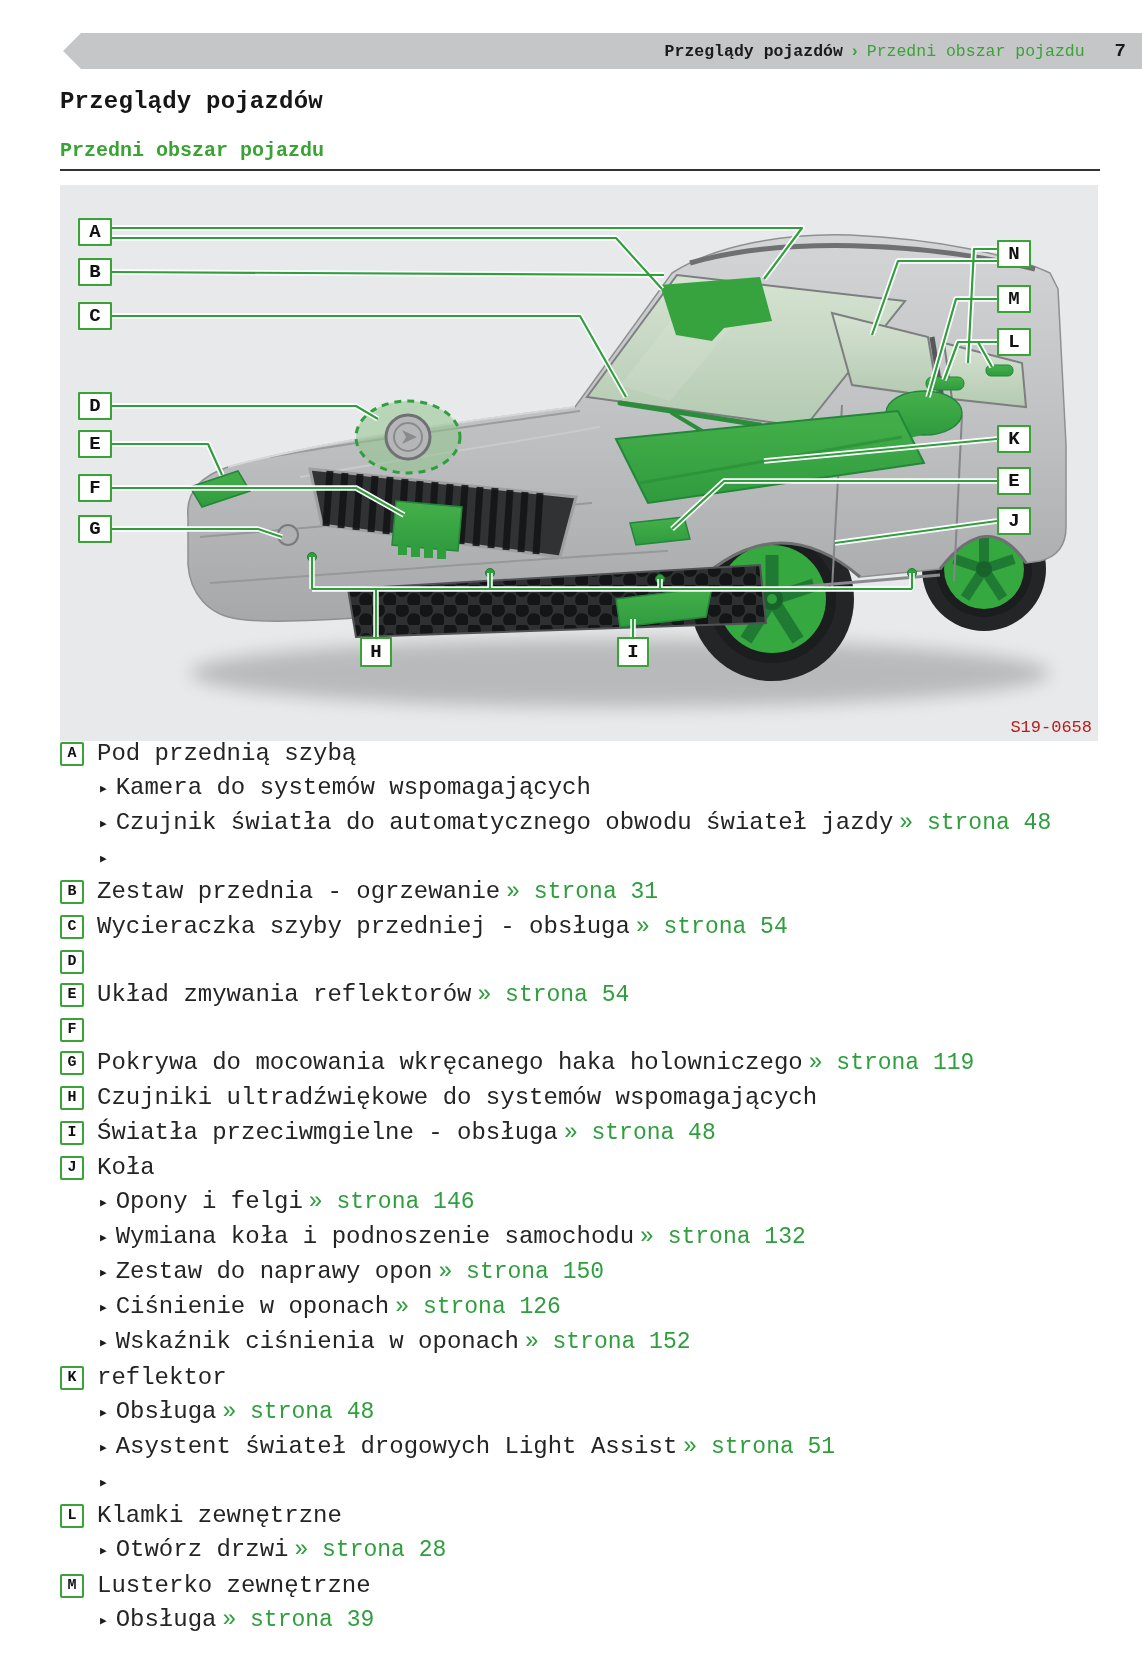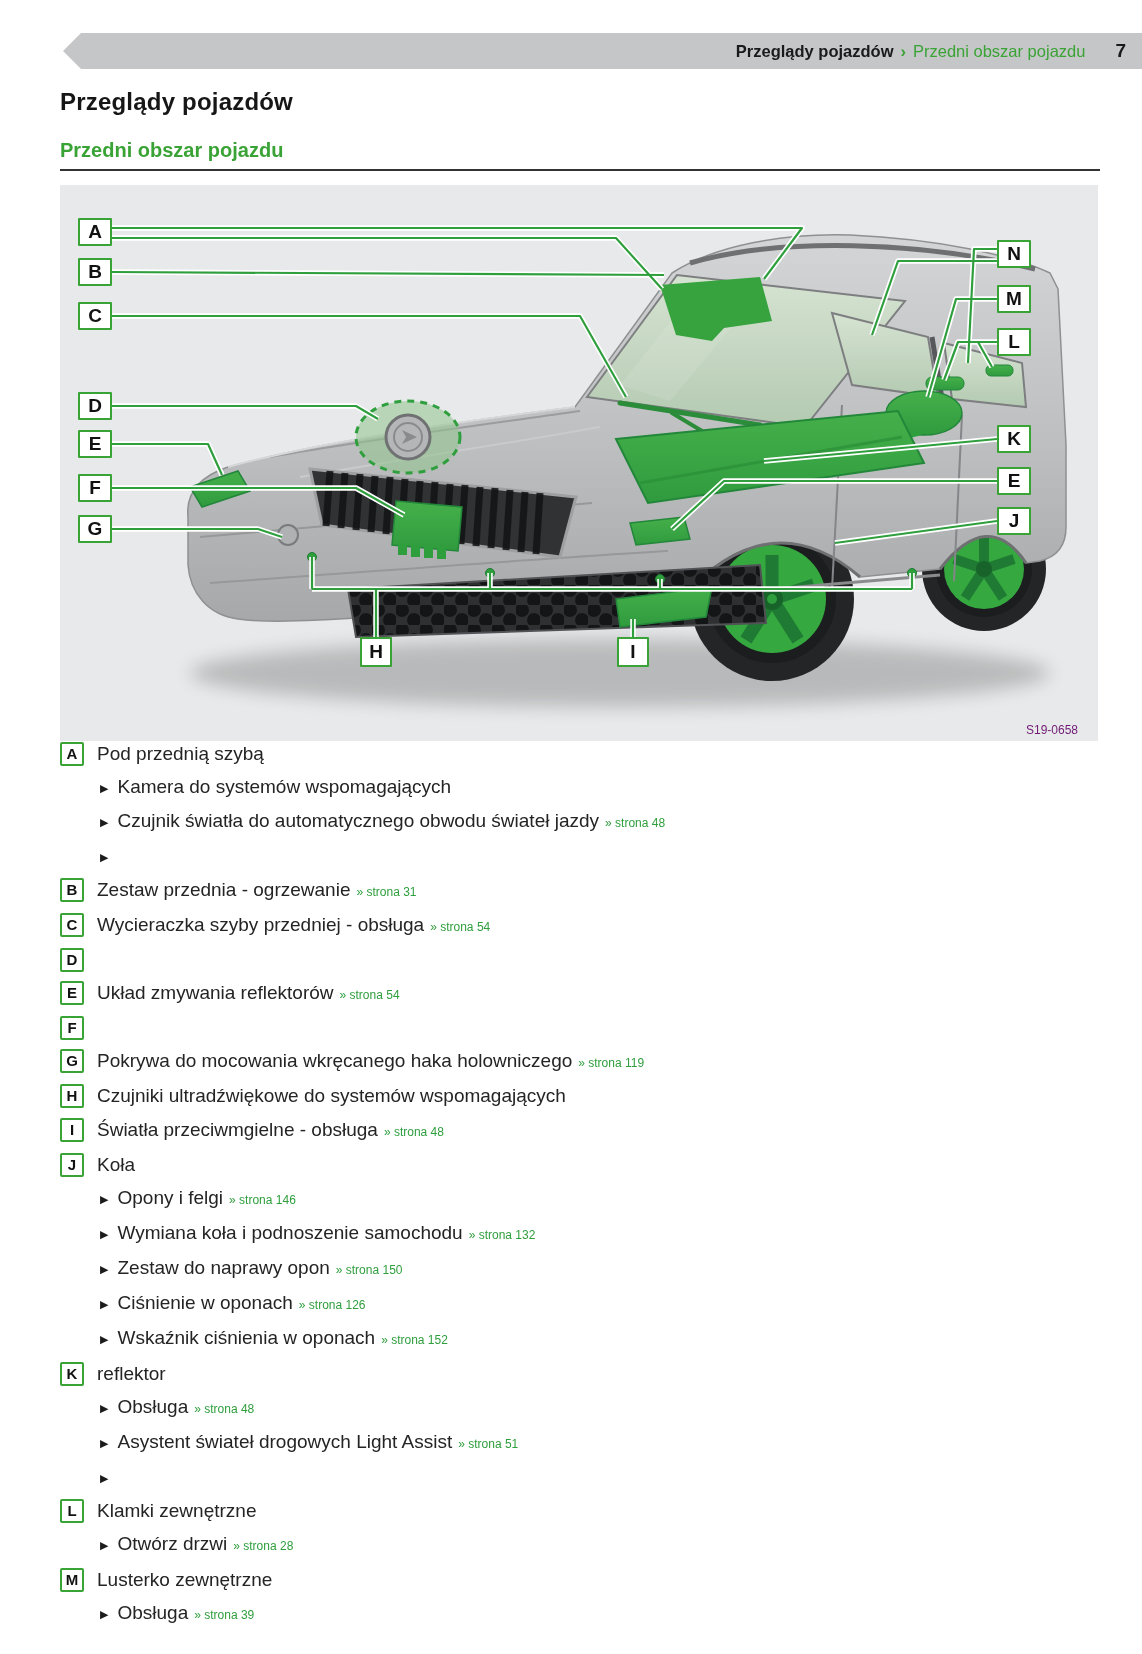--- a/index.html
+++ b/index.html
@@ -1,50 +1,50 @@
 <!DOCTYPE html>
 <html><head>
 <meta charset="utf-8">
 <style>
   html,body{margin:0;padding:0;background:#ffffff;}
   .page{position:relative;width:1142px;height:1632px;background:#ffffff;
-        font-family:Liberation Sans, sans-serif;color:#222;overflow:hidden;}
+        font-family:Liberation Mono, monospace;color:#222;overflow:hidden;}
 
   
   .banner{position:absolute;left:63px;top:33px;width:1079px;height:36px;background:#c5c6c8;
           clip-path:polygon(18px 0,100% 0,100% 100%,18px 100%,0 50%);
           display:flex;align-items:center;justify-content:flex-end;padding-right:12px;box-sizing:border-box;}
   .bc-main{font-weight:700;font-size:16.5px;color:#1a1a1a;}
   .bc-sep{color:#3aa335;font-weight:700;font-size:16.5px;margin:0 7px;}
   .bc-sub{color:#3aa335;font-size:16.5px;}
   .pagenum{font-weight:700;font-size:19px;color:#1a1a1a;margin-left:30px;margin-right:4px;}
 
   h1{position:absolute;left:60px;top:88px;margin:0;font-size:24px;font-weight:800;color:#161616;letter-spacing:.2px;}
   h2{position:absolute;left:60px;top:139px;margin:0;font-size:20px;font-weight:700;color:#3aa335;}
   .rule{position:absolute;left:60px;top:169px;width:1040px;border-top:2px solid #333;}
 
   
   .diagram{position:absolute;left:60px;top:185px;width:1038px;height:556px;background:#e8e9ea;}
   .diagram svg{position:absolute;left:0;top:0;}
-  .caption{position:absolute;right:20px;bottom:4px;font-size:12px;color:#701a75;}
+  .caption{position:absolute;right:6px;bottom:4px;font-size:17px;color:#b91c1c;}
   .callout{position:absolute;width:34px;height:28px;background:#fff;border:2px solid #3aa335;
            box-sizing:border-box;display:flex;align-items:center;justify-content:center;
            font-weight:800;font-size:19px;color:#111;border-radius:1px;}
   .callout.bottom{width:32px;height:30px;}
 
   
   #legend{position:absolute;left:60px;top:742px;width:1045px;}
   .lt{margin:0 0 9px 0;display:flex;align-items:flex-start;line-height:24px;}
   .lbx{flex:none;width:24px;height:24px;border:2px solid #3aa335;border-radius:2px;box-sizing:border-box;
        display:flex;align-items:center;justify-content:center;font-weight:800;font-size:15px;color:#111;
        margin-right:13px;background:#fff;}
   .sub{margin:0 0 11px 0;padding-left:40px;display:flex;align-items:flex-start;line-height:22px;}
   .tri{flex:none;font-size:11px;color:#1c1c1c;margin-right:9px;line-height:22px;transform:translateY(1px);}
-  .txt{font-size:19px;color:#242424;}
-  .pglink{font-size:12px;color:#2f9e3d;margin-left:6px;white-space:nowrap;cursor:pointer;}
+  .txt{font-size:24px;color:#242424;}
+  .pglink{font-size:23px;color:#2f9e3d;margin-left:6px;white-space:nowrap;cursor:pointer;}
 </style>
 </head>
 <body>
 
 <div class="page">
 
   <header class="banner">
     <span class="bc-main">Przeglądy pojazdów</span>
     <span class="bc-sep">›</span>
     <span class="bc-sub">Przedni obszar pojazdu</span>

